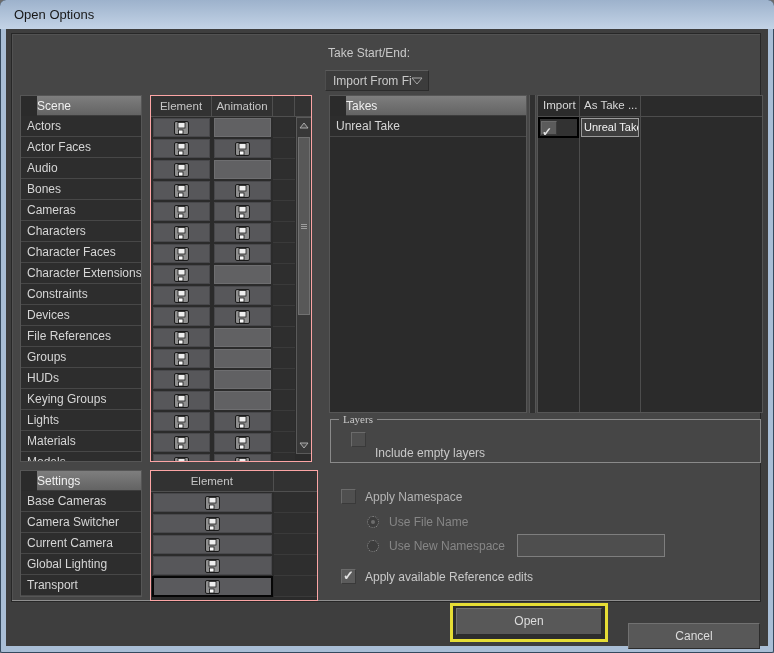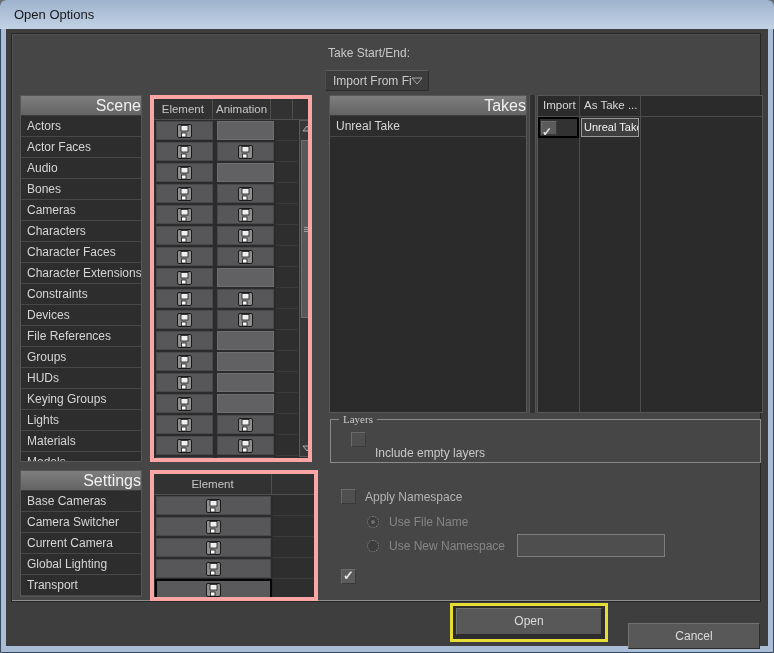--- a/index.html
+++ b/index.html
@@ -16,29 +16,29 @@
   .lbl{position:absolute;font-size:12px;color:#c9c9c9;white-space:nowrap;}
   .dim{color:#868686;}
   .mid{color:#b4b4b4;}
   
   .dropdown{position:absolute;left:319px;top:41px;width:104px;height:21px;background:#3c3c3c;
     border:1px solid #2c2c2c;border-top-color:#5c5c5c;border-left-color:#4e4e4e;
     color:#c9c9c9;font-size:12px;display:flex;align-items:center;padding:0 5px 0 7px;}
   .dropdown .dd-text{flex:1;overflow:hidden;white-space:nowrap;}
   
   .listbox{position:absolute;border:1px solid #565656;background:#2b2b2b;overflow:hidden;}
-  .listbox .hdr{height:20px;line-height:20px;text-align:right;color:#f0f0f0;font-size:16px;
-    background:linear-gradient(#7e7e7e,#636363);border-bottom:1px solid #3c3c3c;}
+  .listbox .hdr{height:20px;line-height:20px;text-align:left;color:#f0f0f0;font-size:12px;
+    background:linear-gradient(#7e7e7e,#636363);border-bottom:1px solid #3c3c3c;margin-left:16px;}
   .listbox .row{height:21px;line-height:20px;color:#d6d6d6;font-size:12px;padding-left:6px;
     border-bottom:1px solid #474747;background:#2d2d2d;white-space:nowrap;overflow:hidden;}
   #scene-list{left:14px;top:66px;width:122px;height:367px;}
   #takes-list{left:323px;top:66px;width:198px;height:318px;}
   #settings-list{left:14px;top:441px;width:122px;height:127px;}
   
-  .gridbox{position:absolute;background:#2b2b2b;border:4px solid #fca5a5;overflow:hidden;}
+  .gridbox{position:absolute;background:#2b2b2b;border:1px solid #fca5a5;overflow:hidden;}
   #scene-grid{left:144px;top:66px;width:162px;height:367px;}
   #settings-grid{left:144px;top:441px;width:168px;height:131px;}
   .ghead{display:flex;height:21px;border-bottom:1px solid #4f4f4f;}
   .gh{border-right:1px solid #4f4f4f;background:#323232;color:#c6c6c6;font-size:11.5px;
     text-align:center;line-height:20px;overflow:hidden;white-space:nowrap;}
   .gh.w61{width:61px;} .gh.w22{width:22px;} .gh.w16{width:16px;border-right:none;}
   .gh.w124{width:124px;} .gh.w44{width:44px;border-right:none;}
   .grow{display:flex;height:21px;}
   .gcell{width:57px;height:19px;margin:1px 2px;display:flex;align-items:center;justify-content:center;}
   .gcell.has{background:#57575a;border:1px solid #48484b;}
@@ -436,20 +436,21 @@
 
     <span class="radio selected" style="left:361px;top:487px;"></span>
     <span class="lbl dim" style="left:383px;top:486px;">Use File Name</span>
 
     <span class="radio" style="left:361px;top:511px;"></span>
     <span class="lbl dim" style="left:383px;top:510px;">Use New Namespace</span>
 
     <input class="ns-input" value="" style="">
 
     <span class="cb checked" style="left:335px;top:540px;"></span>
+    <span class="lbl" style="left:359px;top:541px;">Apply available Reference edits</span>
 
     <div class="listbox" id="settings-list">
       <div class="hdr">Settings</div>
     <div class="row">Base Cameras</div>
         <div class="row">Camera Switcher</div>
         <div class="row">Current Camera</div>
         <div class="row">Global Lighting</div>
         <div class="row">Transport</div>
       </div>
 

